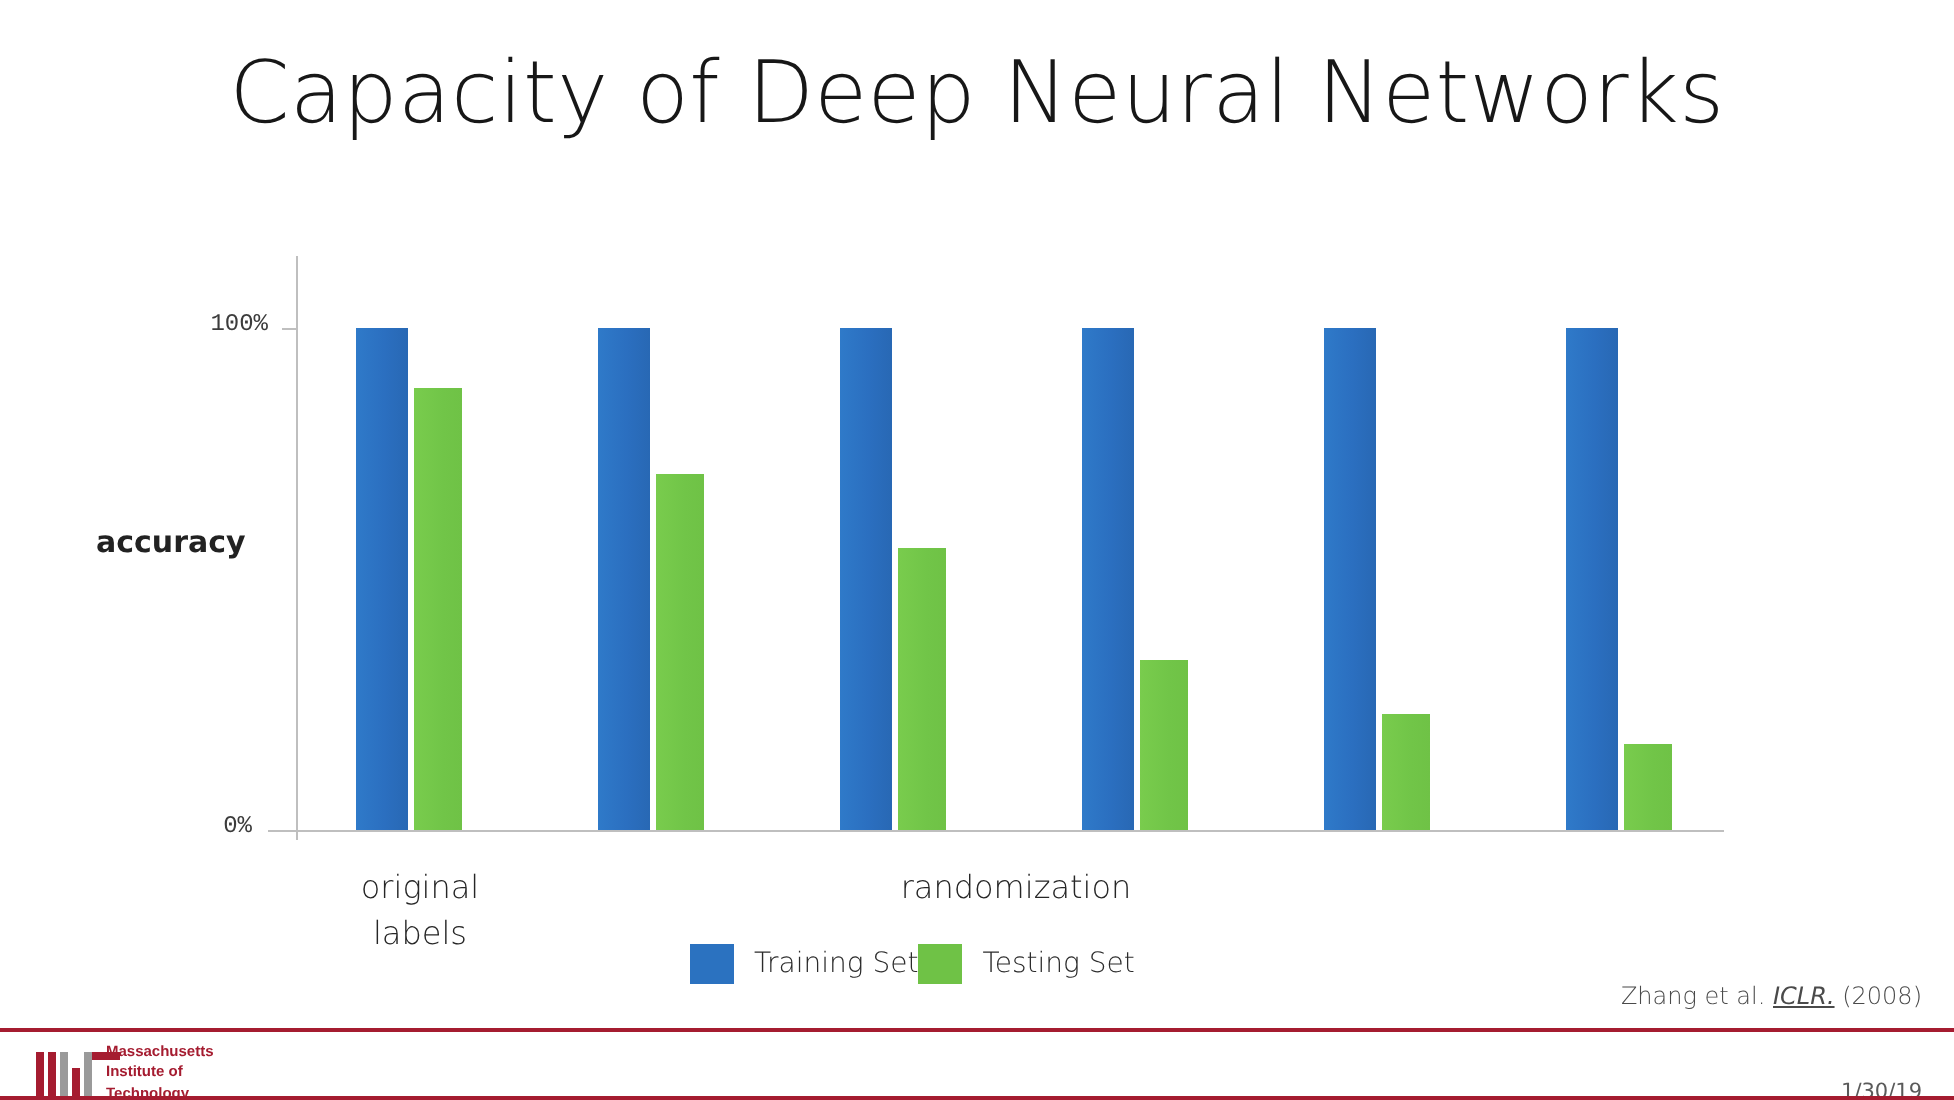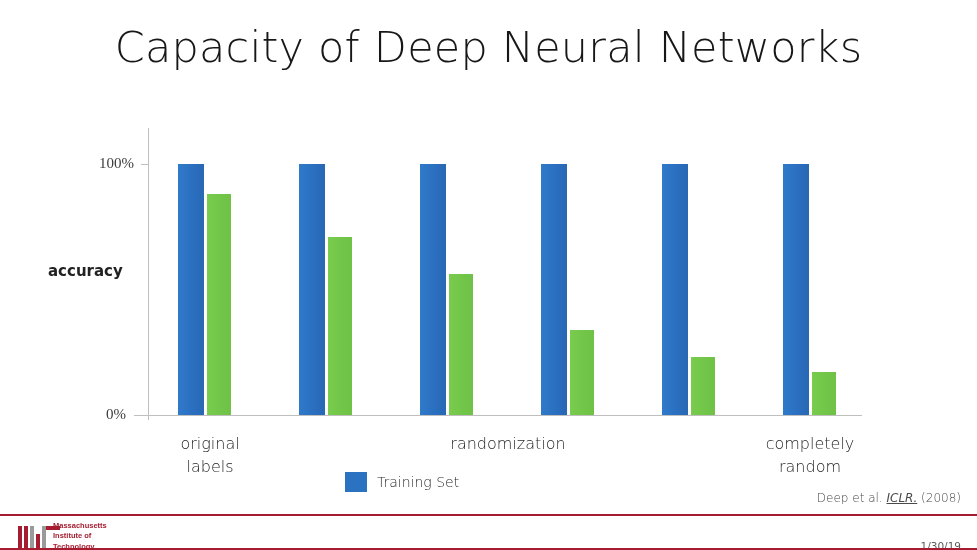--- a/index.html
+++ b/index.html
@@ -64,23 +64,23 @@
   .tick-0 {
     position: absolute;
     left: 134px; top: 415px;
     width: 15px; height: 1px;
     background: #bfbfbf;
   }
 
   .y-label-100, .y-label-0 {
     position: absolute;
     right: 0;
-    font-size: 15px;
+    font-size: 12px;
     color: #3c3c3c;
-    font-family: Liberation Serif, serif;
+    font-family: Liberation Mono, monospace;
     font-weight: 300;
     white-space: nowrap;
   }
   .y-label-100 { left: 92px; top: 155px; width: 42px; text-align: right; }
   .y-label-0   { left: 92px; top: 406px; width: 34px; text-align: right; }
 
   .axis-title {
     position: absolute;
     left: 48px; top: 262px;
     font-size: 15px;
@@ -265,35 +265,35 @@
       <div class="bar testing" style="height: 42.67px; left: 664px; bottom: 0px;"></div>
     </div>
 
   <div class="cat-label left">
     <div>original</div>
     <div>labels</div>
   </div>
   <div class="cat-label center">
     <div>randomization</div>
   </div>
-  <div class="cat-label right">
-    <div>completely</div>
-    <div>random</div>
-  </div>
 
   <div class="legend">
     <div class="legend-item">
       <span class="legend-swatch blue"></span>
       <span class="legend-text">Training Set</span>
     </div>
+    <div class="legend-item">
+      <span class="legend-swatch green"></span>
+      <span class="legend-text">Testing Set</span>
+    </div>
   </div>
 </div>
 
 <div class="citation">
-  <span>Deep et al.</span>
+  <span>Zhang et al.</span>
   <span class="src">ICLR.</span>
   <span>(2008)</span>
 </div>
 
 <div class="footer">
   <div class="mit-logo">
     <div class="mit-bars">
       <i class="b1"></i>
         <i class="b2"></i>
         <i class="b3"></i>

